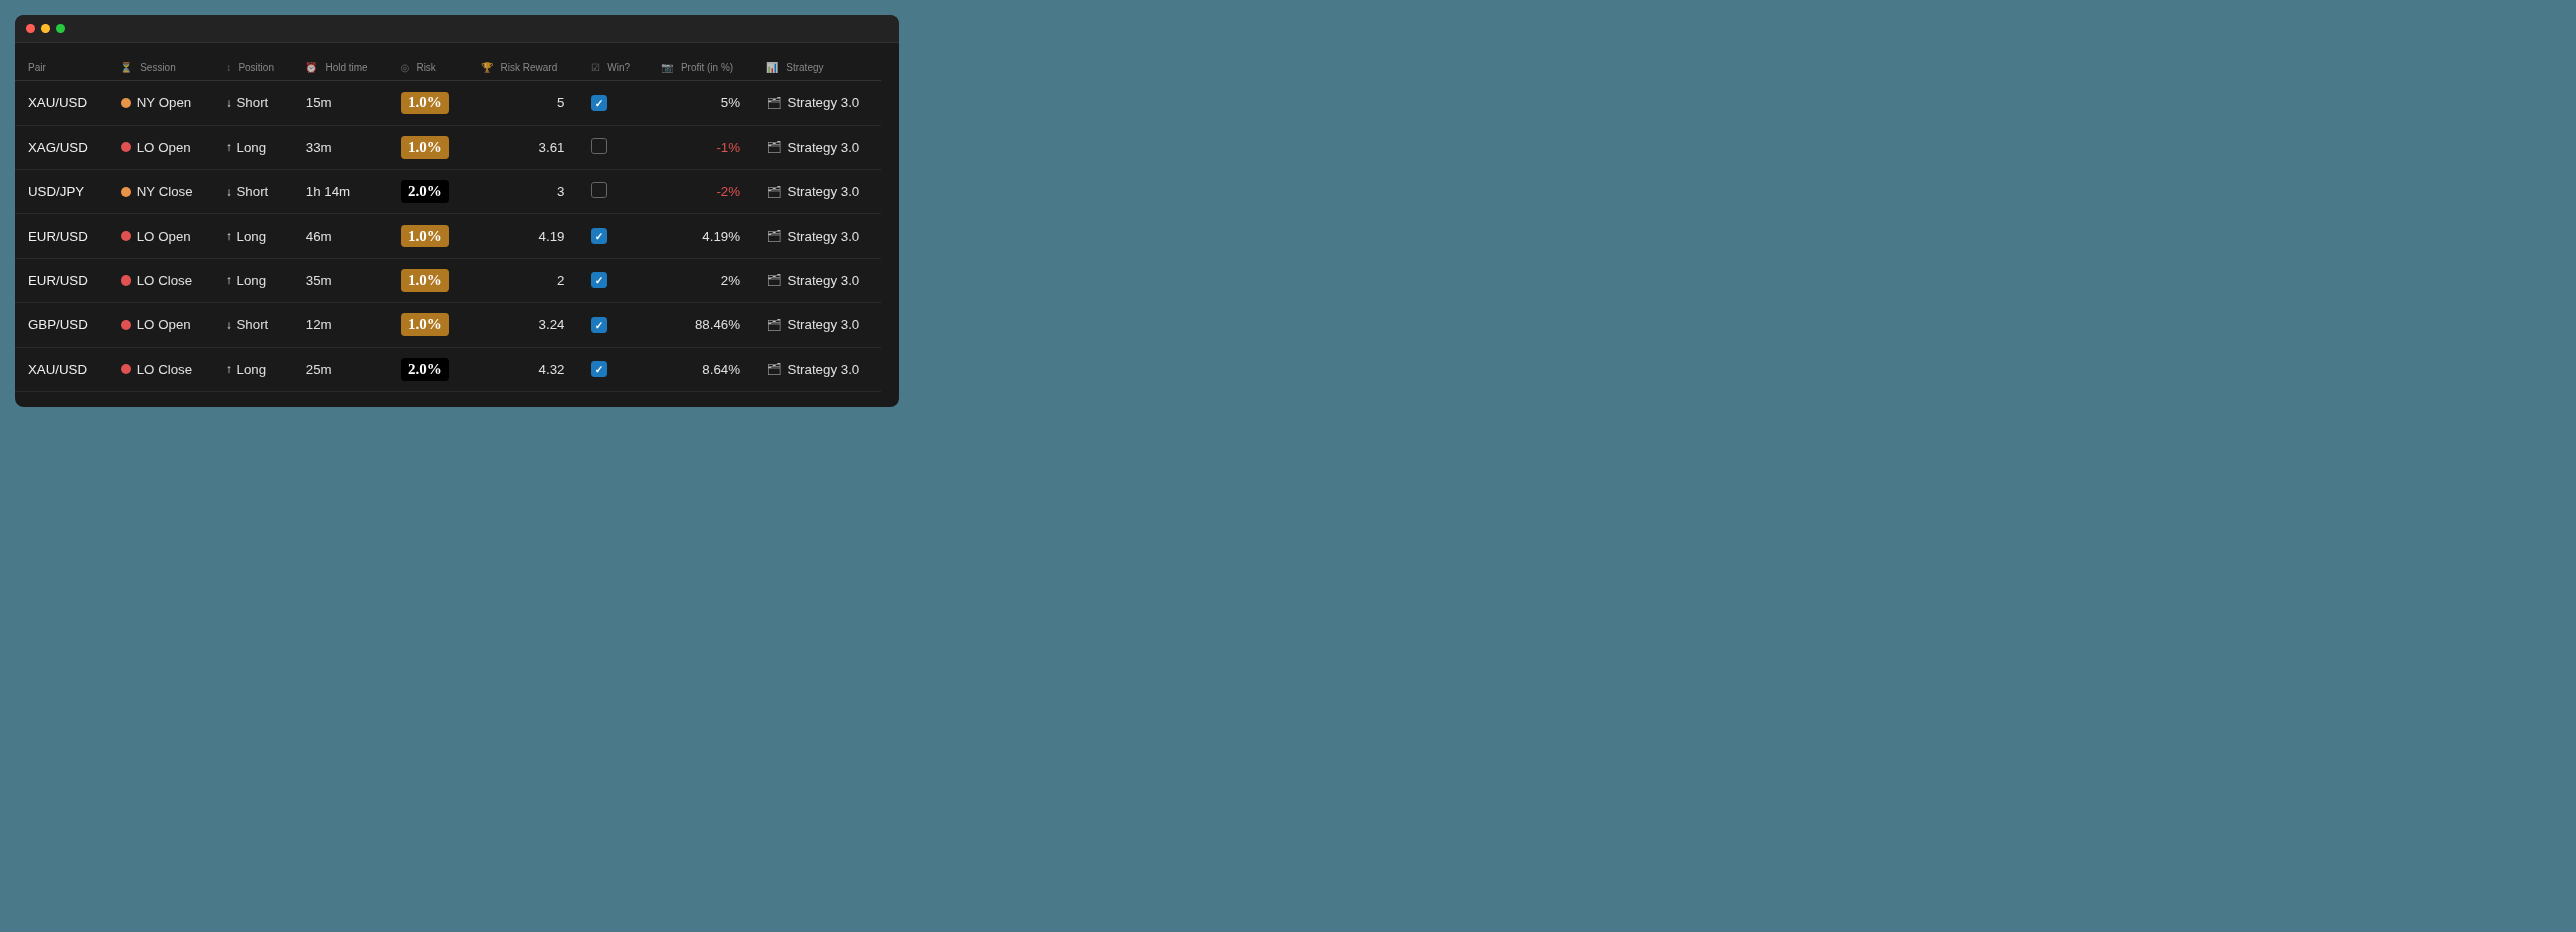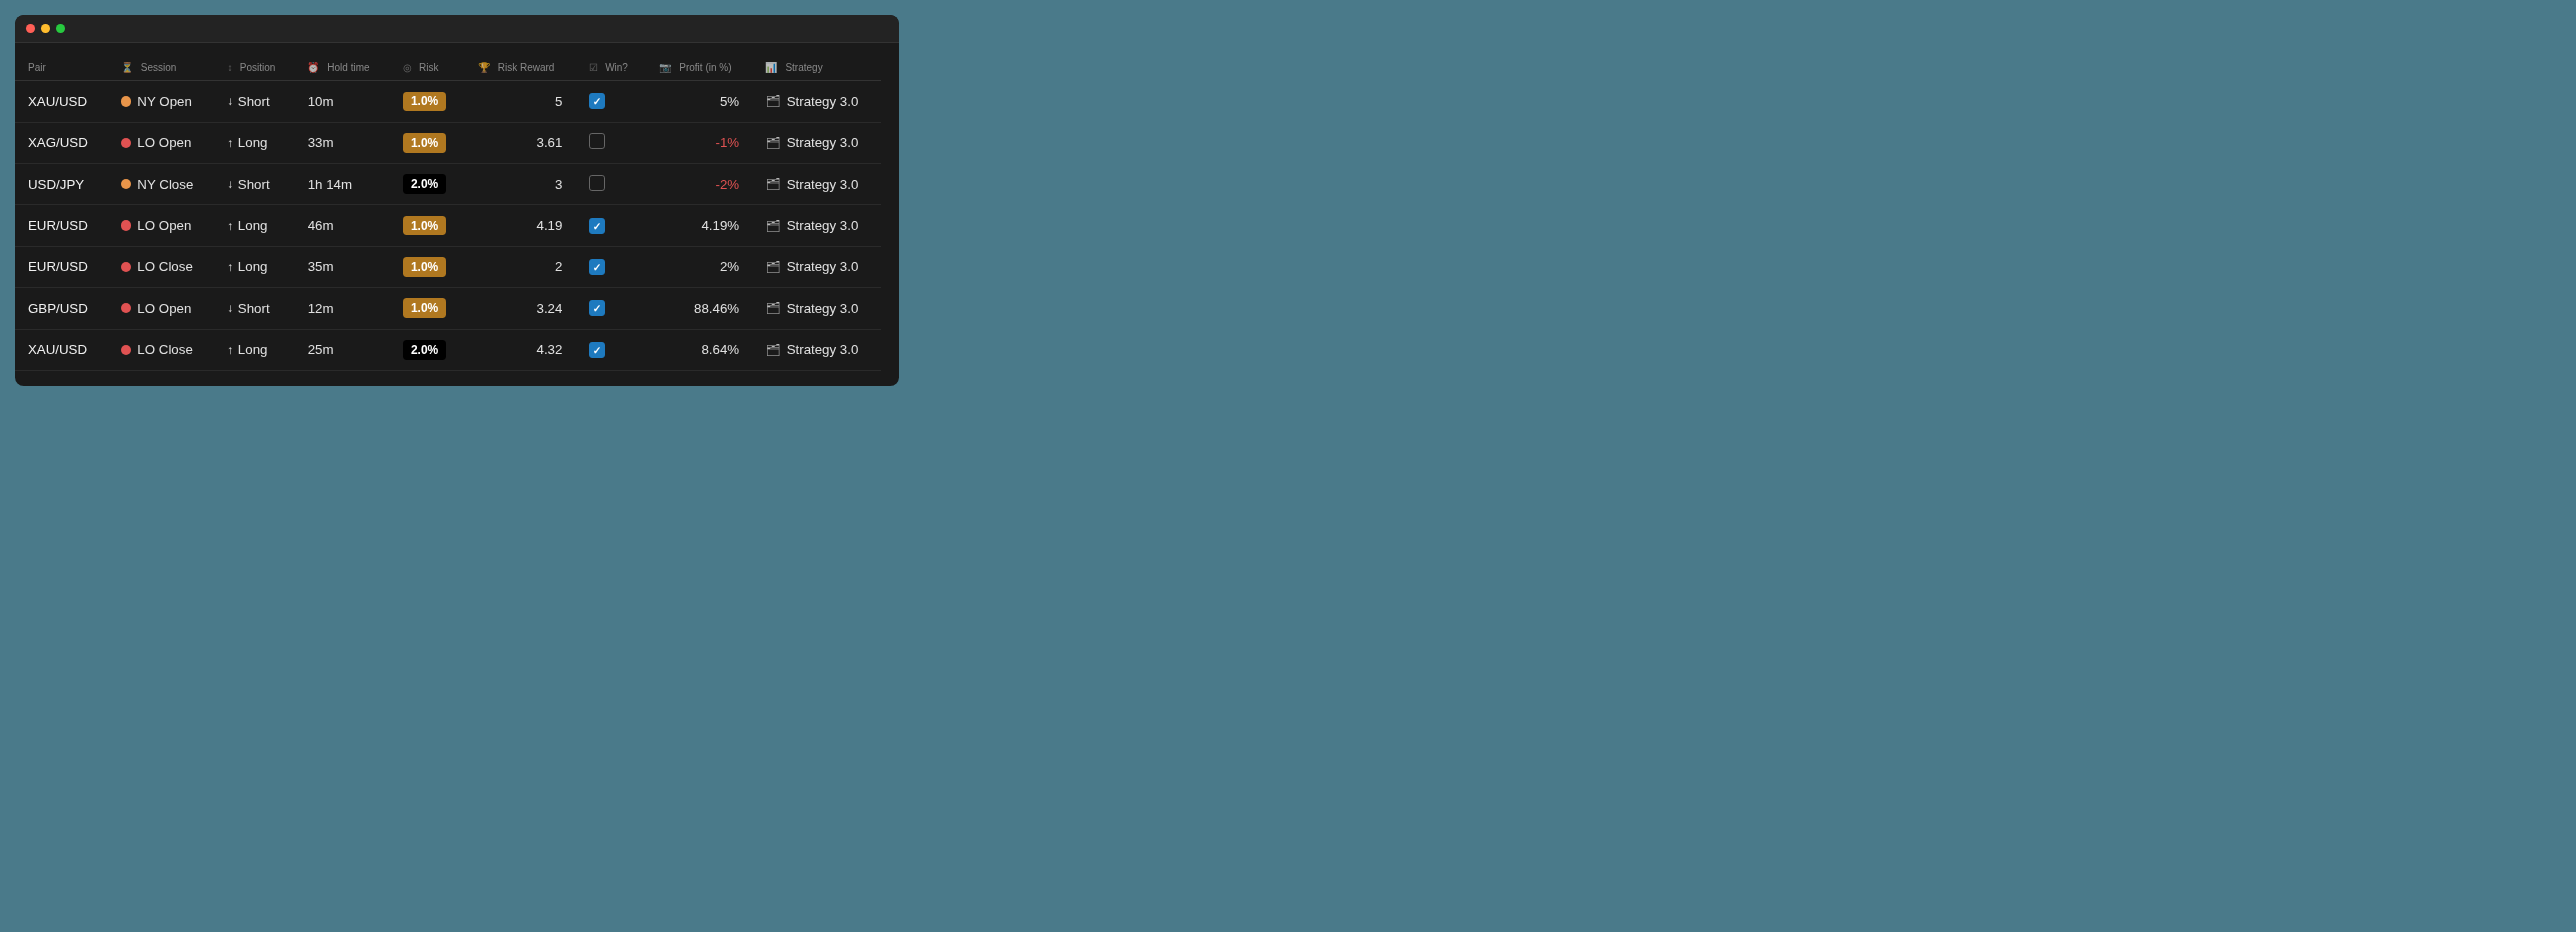--- a/index.html
+++ b/index.html
@@ -116,24 +116,25 @@
 
     .pos-arrow {
       font-size: 11.8px;
     }
 
     .risk-badge {
       display: inline-block;
       padding: 2.9px 7.4px;
       border-radius: 3.7px;
       font-weight: 600;
-      font-size: 12px;
+      font-size: 15px;
       color: #fff;
       min-width: 43px;
       text-align: center;
+      font-family: Liberation Serif, serif;
     }
 
     .risk-amber { background: #b07820; }
     .risk-green { background: #000000; }
 
     .win-checkbox {
       width: 16px;
       height: 16px;
       border: 1.5px solid #666;
       border-radius: 2.9px;
@@ -243,21 +244,21 @@
                 <span class="session-dot dot-orange"></span>
                 <span>NY Open</span>
               </div>
             </td>
             <td>
               <div class="position-cell">
                 <span class="pos-arrow">↓</span>
                 <span>Short</span>
               </div>
             </td>
-            <td>10m</td>
+            <td>15m</td>
             <td><span class="risk-badge risk-amber">1.0%</span></td>
             <td class="num-right">5</td>
             <td><div class="win-checkbox checked"></div></td>
             <td class="profit-cell profit-positive">5%</td>
             <td>
               <div class="strategy-cell">
                 <span class="strategy-icon">🗂</span>
                 <span>Strategy 3.0</span>
               </div>
             </td>

